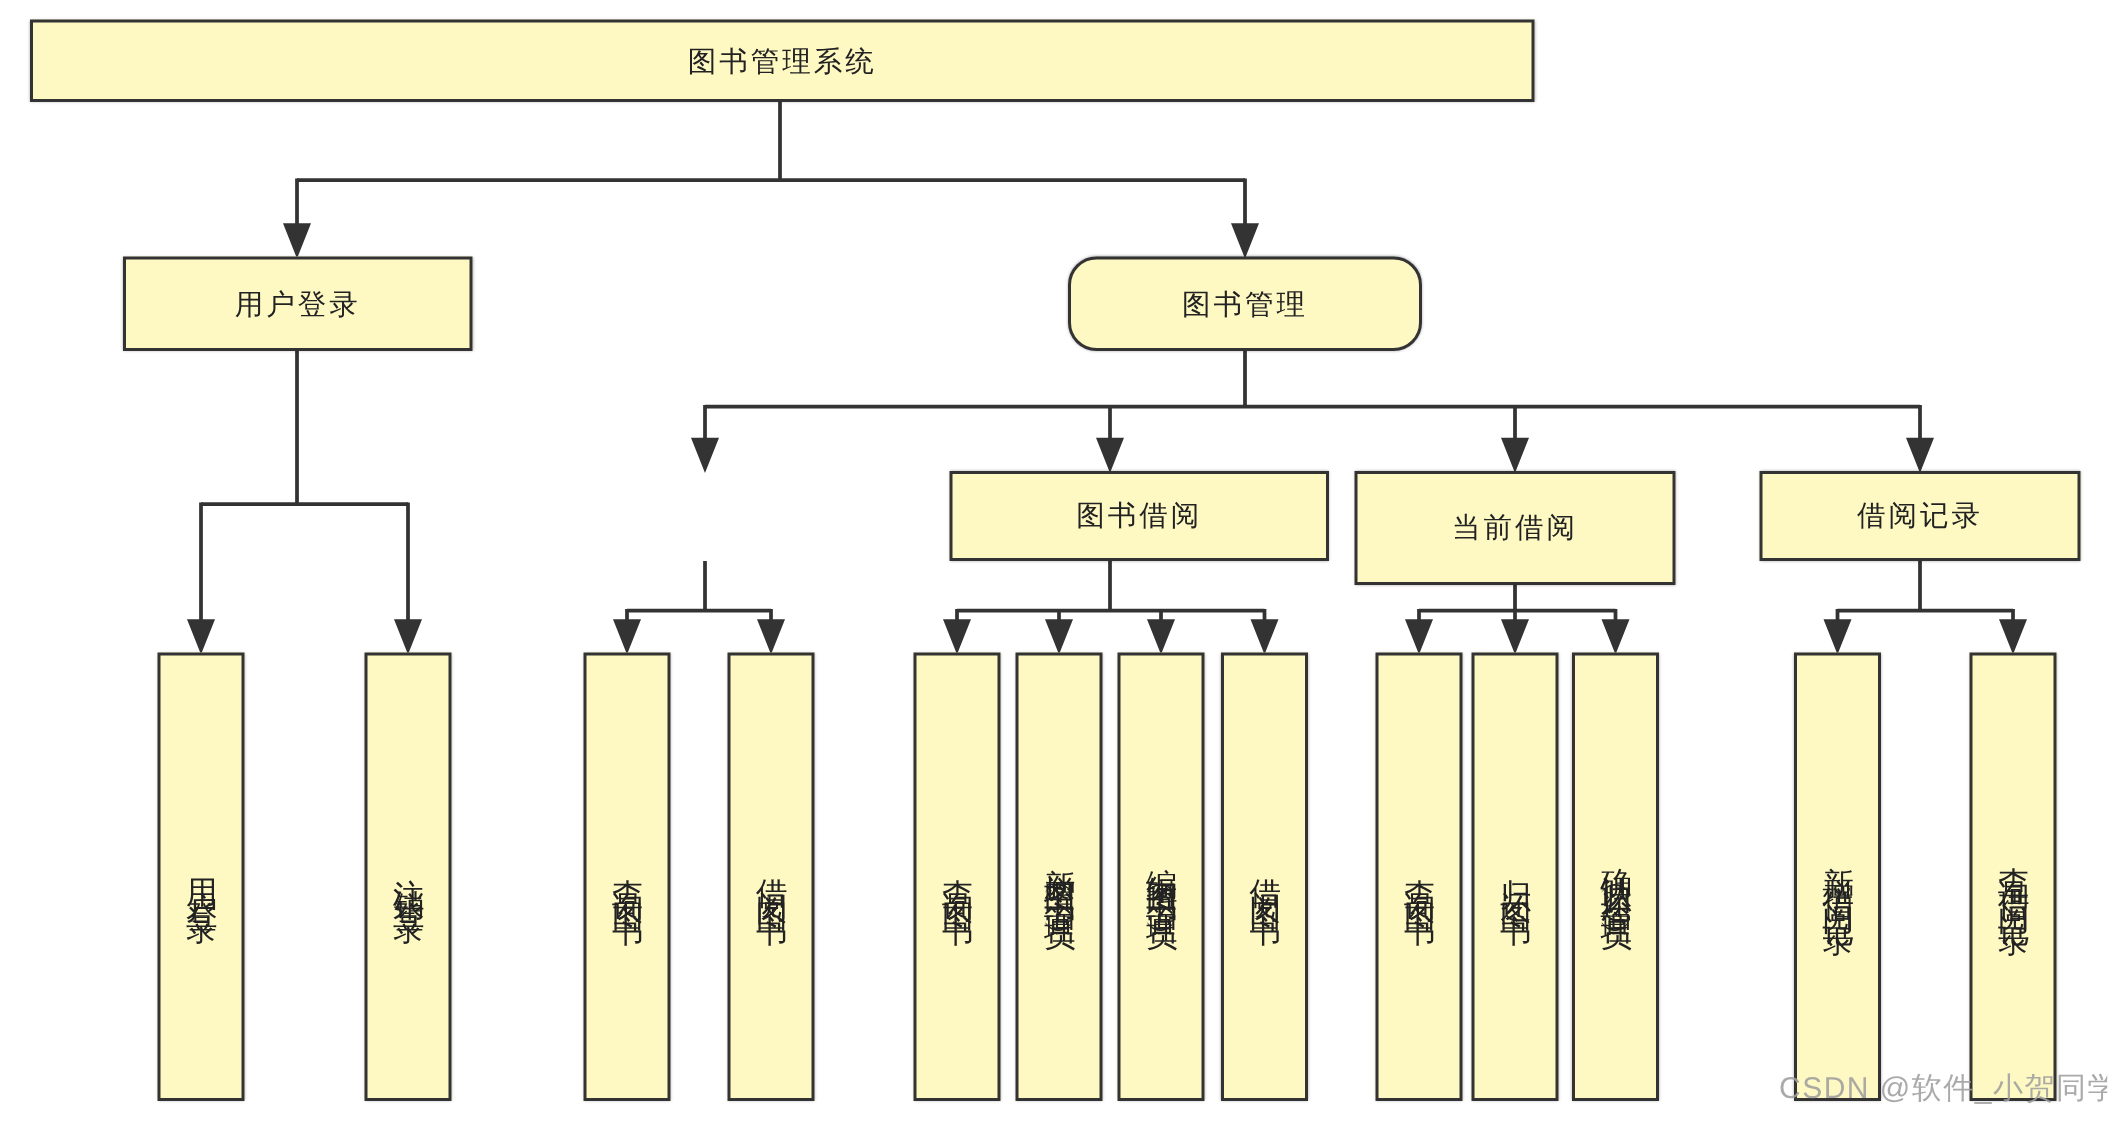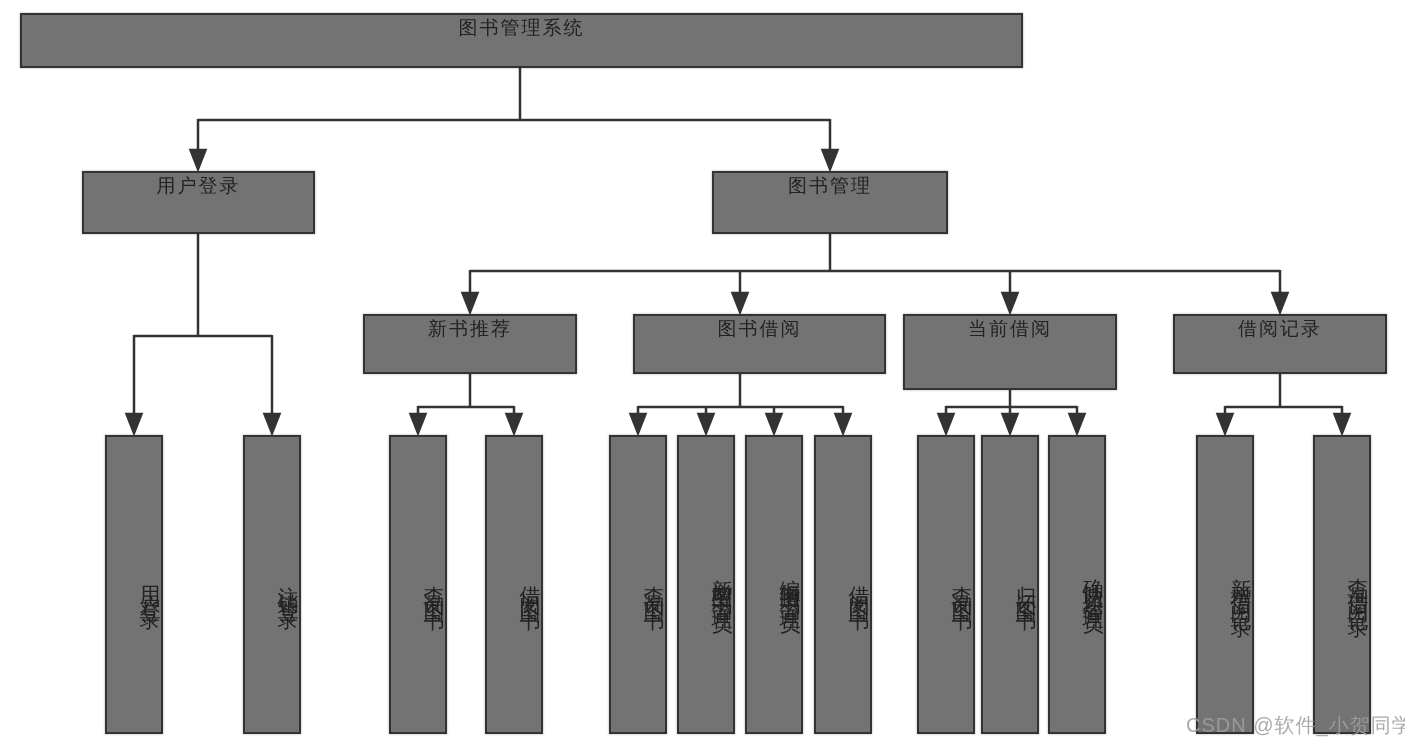--- a/index.html
+++ b/index.html
@@ -9,23 +9,23 @@
     height: 747px;
     background: #ffffff;
     font-family: "Liberation Sans", "DejaVu Sans", sans-serif;
     color: #222222;
     overflow: hidden;
   }
   .node {
     position: absolute;
     box-sizing: border-box;
     border: 2.5px solid #333333;
-    background: #737373;
+    background: #fef9c3;
     display: flex;
-    align-items: flex-start;
+    align-items: center;
     justify-content: center;
     box-shadow: 0 0 2px rgba(0,0,0,0.35);
   }
   .hbox {
     font-size: 19px;
     letter-spacing: 2px;
     white-space: nowrap;
   }
   .vbox {
     writing-mode: vertical-rl;
@@ -43,21 +43,21 @@
     font-size: 20px;
     letter-spacing: 1px;
     color: rgba(158,158,158,0.88);
     white-space: nowrap;
     z-index: 10;
   }
 
   
   .n-root          { left: 20px;   top: 13px;  width: 1003px; height: 55px; }
   .n-user-login    { left: 82px;   top: 171px; width: 233px;  height: 63px; }
-  .n-book-mgmt     { left: 712px;  top: 171px; width: 236px;  height: 63px; }
+  .n-book-mgmt     { left: 712px;  top: 171px; width: 236px;  height: 63px; border-radius: 19px; }
   .n-new-rec       { left: 363px;  top: 314px; width: 214px;  height: 60px; }
   .n-book-borrow   { left: 633px;  top: 314px; width: 253px;  height: 60px; }
   .n-cur-borrow    { left: 903px;  top: 314px; width: 214px;  height: 76px; }
   .n-borrow-rec    { left: 1173px; top: 314px; width: 214px;  height: 60px; }
 
   .n-g1c1 { left: 105px;  top: 435px; width: 58px; height: 299px; }
   .n-g1c2 { left: 243px;  top: 435px; width: 58px; height: 299px; }
   .n-g2c1 { left: 389px;  top: 435px; width: 58px; height: 299px; }
   .n-g2c2 { left: 485px;  top: 435px; width: 58px; height: 299px; }
   .n-g3c1 { left: 609px;  top: 435px; width: 58px; height: 299px; }
@@ -155,23 +155,20 @@
     <span>图书管理系统</span>
   </div>
 
   <div class="node hbox n-user-login">
     <span>用户登录</span>
   </div>
   <div class="node hbox n-book-mgmt">
     <span>图书管理</span>
   </div>
 
-  <div class="node hbox n-new-rec">
-    <span>新书推荐</span>
-  </div>
   <div class="node hbox n-book-borrow">
     <span>图书借阅</span>
   </div>
   <div class="node hbox n-cur-borrow">
     <span>当前借阅</span>
   </div>
   <div class="node hbox n-borrow-rec">
     <span>借阅记录</span>
   </div>
 

